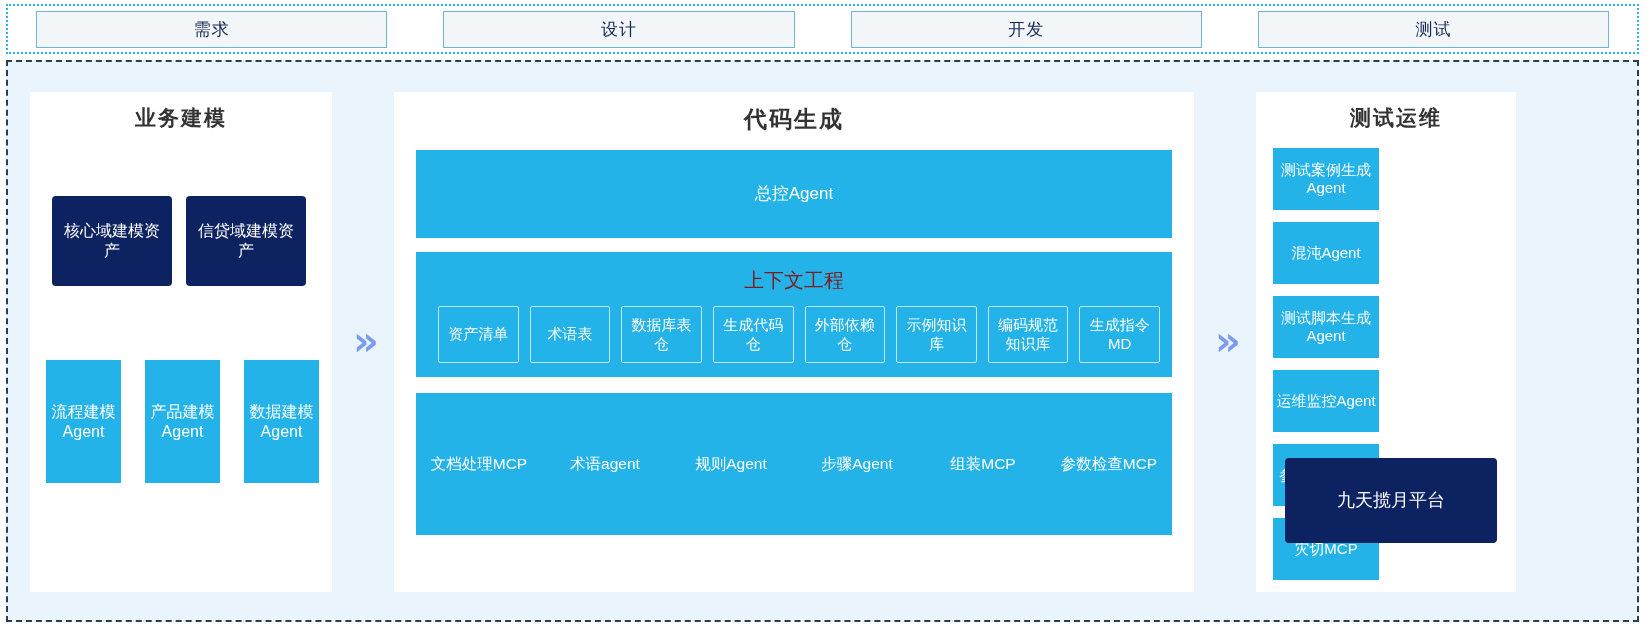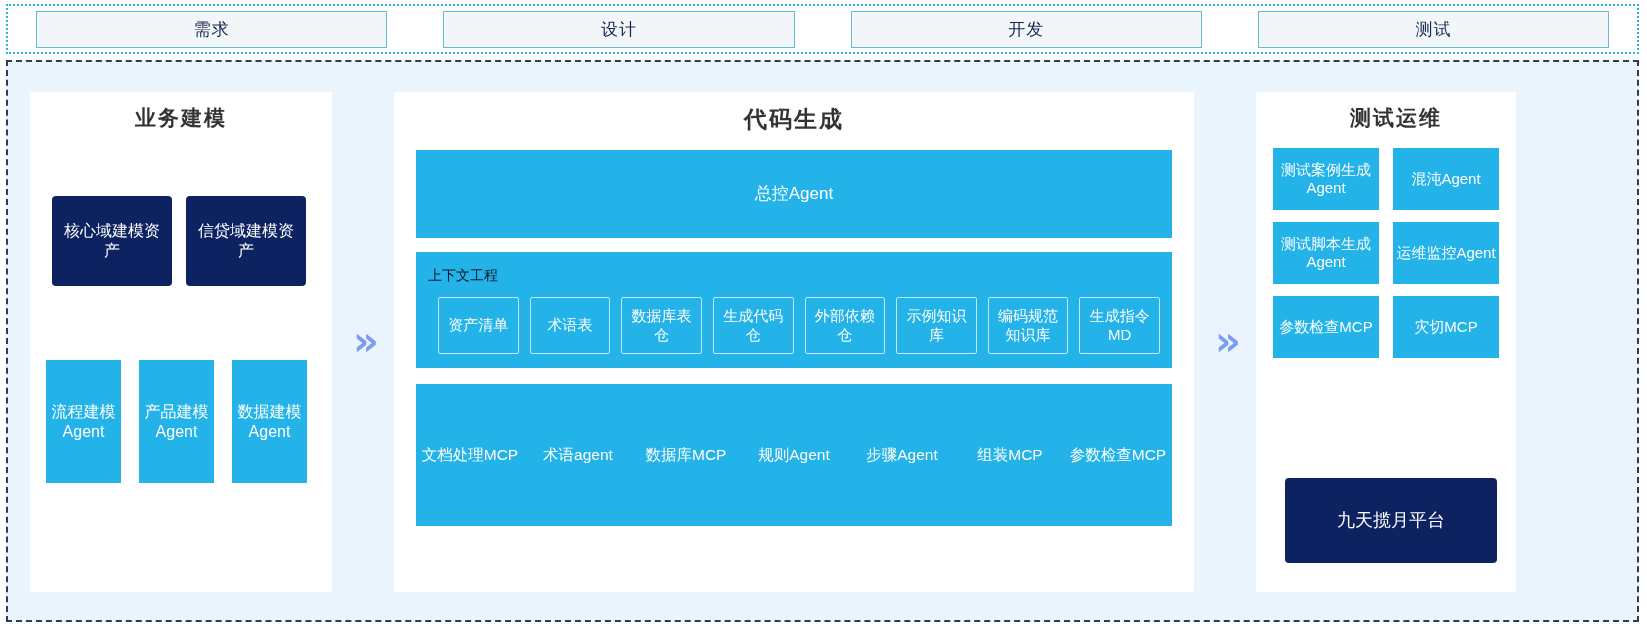--- a/index.html
+++ b/index.html
@@ -133,21 +133,21 @@
     width: 120px;
     height: 90px;
     font-size: 16px;
     padding: 0 6px;
   }
   .left-agents {
     position: absolute;
     left: 16px;
     top: 268px;
     display: flex;
-    gap: 18px;
+    gap: 24px;
     justify-content: center;
   }
   .left-agents .node {
     width: 75px;
     height: 123px;
     font-size: 16px;
   }
 
   
   .center-inner {
@@ -162,22 +162,23 @@
     font-size: 17px;
     margin-bottom: 14px;
   }
   .ctx-block {
     background: #23b3e8;
     padding: 12px 12px 14px 12px;
     box-sizing: border-box;
     margin-bottom: 16px;
   }
   .ctx-title {
-    color: #0f172a;
-    font-size: 14px;
+    text-align: center;
+    color: #7f1d1d;
+    font-size: 20px;
     padding: 3px 0 12px 0;
   }
   .ctx-row {
     display: flex;
     gap: 11px;
     padding-left: 10px;
   }
   .ctx-row .node {
     flex: 1 1 0;
     height: 57px;
@@ -198,35 +199,35 @@
 
   
   .right-grid {
     position: absolute;
     left: 17px;
     top: 56px;
     display: flex;
     flex-wrap: wrap;
     gap: 12px 14px;
     width: 226px;
+    flex-direction: column;
   }
   .right-grid .node {
     width: 106px;
     height: 62px;
     font-size: 15px;
     padding: 0 3px;
   }
   .platform-box {
     position: absolute;
     left: 29px;
     top: 366px;
     width: 212px;
     height: 85px;
     font-size: 18px;
-    margin-top: 20px;
   }
 </style>
 </head>
 <body>
 
 <div id="root">
 
   <div class="phase-frame">
     <div class="phase-box">
         <span>需求</span>
@@ -277,21 +278,20 @@
             <div class="node node-outline">外部依赖仓</div>
             <div class="node node-outline">示例知识库</div>
             <div class="node node-outline">编码规范知识库</div>
             <div class="node node-outline">生成指令MD</div>
           </div>
         </div>
 
         <div class="tools-row">
           <div class="node node-cyan">文档处理MCP</div>
           <div class="node node-cyan">术语agent</div>
-          <div class="node node-cyan">数据库MCP</div>
           <div class="node node-cyan">规则Agent</div>
           <div class="node node-cyan">步骤Agent</div>
           <div class="node node-cyan">组装MCP</div>
           <div class="node node-cyan">参数检查MCP</div>
         </div>
       </div>
     </div>
 
     <div class="arrow">»</div>
 

